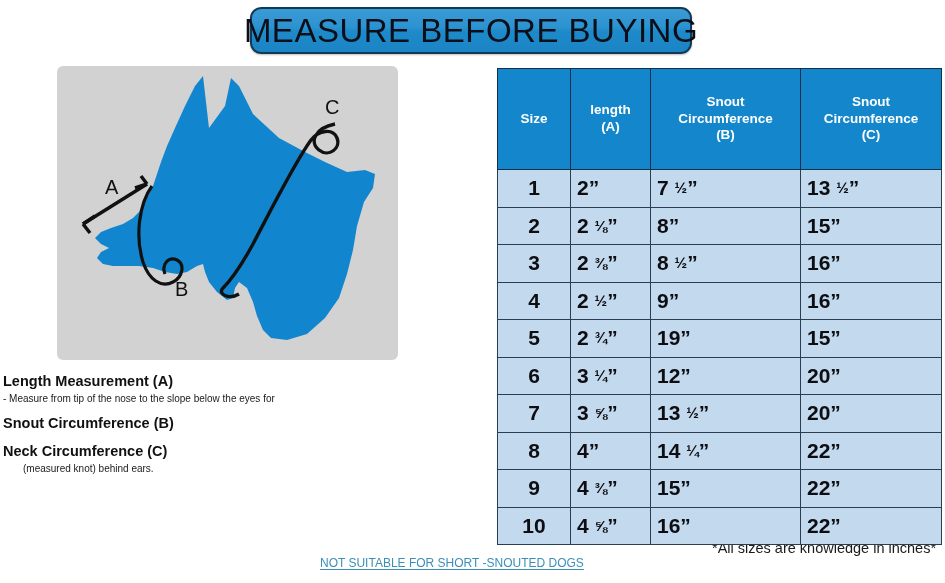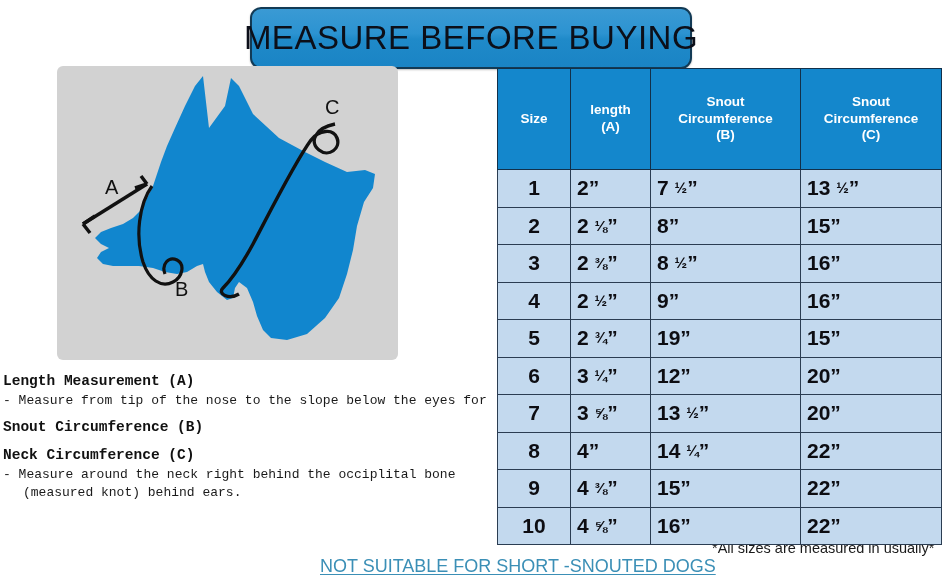--- a/index.html
+++ b/index.html
@@ -15,21 +15,21 @@
     font-family: "Liberation Sans", sans-serif;
     color: #161616;
   }
 
   
   #title-banner {
     position: absolute;
     left: 250px;
     top: 7px;
     width: 442px;
-    height: 62px;
+    height: 47px;
     border-radius: 11px;
     border: 2px solid #123a55;
     background: linear-gradient(to bottom, #3a9ad4 0%, #2c93d1 42%, #1f8ac9 52%, #1a84c5 100%);
     box-shadow: 0 1px 2px rgba(0,0,0,0.25);
     display: flex;
     align-items: center;
     justify-content: center;
     box-sizing: border-box;
   }
   #title-banner .title-text {
@@ -53,44 +53,44 @@
   }
   #dog-panel svg { display: block; }
 
   
   #instructions {
     position: absolute;
     left: 3px;
     top: 372px;
     width: 488px;
   }
-  .instr-group { margin-bottom: 9px; font-family: Liberation Mono, monospace; }
+  .instr-group { margin-bottom: 9px; }
   .instr-heading {
     font-size: 14.5px;
     font-weight: bold;
     color: #111111;
     line-height: 1.3;
     margin-bottom: 1px;
   }
   .instr-body {
-    font-size: 13px;
+    font-size: 10px;
     font-weight: normal;
     color: #1a1a1a;
     line-height: 1.35;
     padding-left: 4px;
     text-indent: -4px;
   }
   .instr-body .cont { display: block; padding-left: 16px; text-indent: 0; }
 
   
   #not-suitable-note {
     position: absolute;
     left: 320px;
     top: 556px;
-    font-size: 18px;
+    font-size: 12px;
     color: #3b8fb6;
     text-decoration: underline;
     text-underline-offset: 2px;
     white-space: nowrap;
   }
   #inches-note {
     position: absolute;
     left: 712px;
     top: 540px;
     font-size: 14.5px;
@@ -192,29 +192,28 @@
     </div>
   </div>
 
   <div class="instr-group">
     <div class="instr-heading">Snout Circumference (B)</div>
   </div>
 
   <div class="instr-group">
     <div class="instr-heading">Neck Circumference (C)</div>
     <div class="instr-body">
-      <span>- Measure around the neck right behind the occiplital bone</span>
       <span class="cont">(measured knot) behind ears.</span>
     </div>
   </div>
 
 </div>
 
 <div id="not-suitable-note">NOT SUITABLE FOR SHORT -SNOUTED DOGS</div>
-<div id="inches-note">*All sizes are measured in usually*</div>
+<div id="inches-note">*All sizes are knowledge in inches*</div>
 
 <table id="size-table">
   <colgroup>
     <col class="c-size">
       <col class="c-len">
       <col class="c-snout">
       <col class="c-neck">
   </colgroup>
   <thead>
     <tr>

